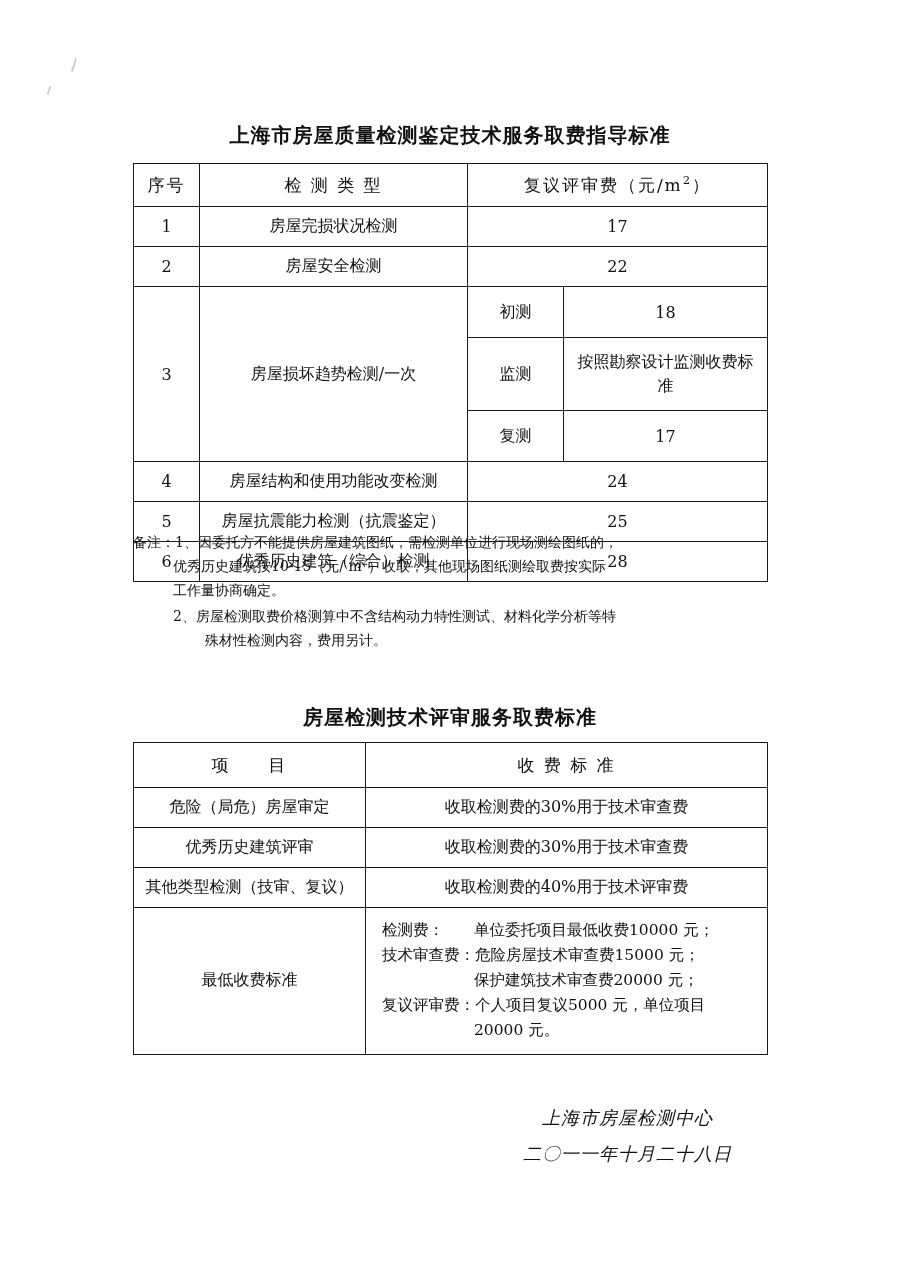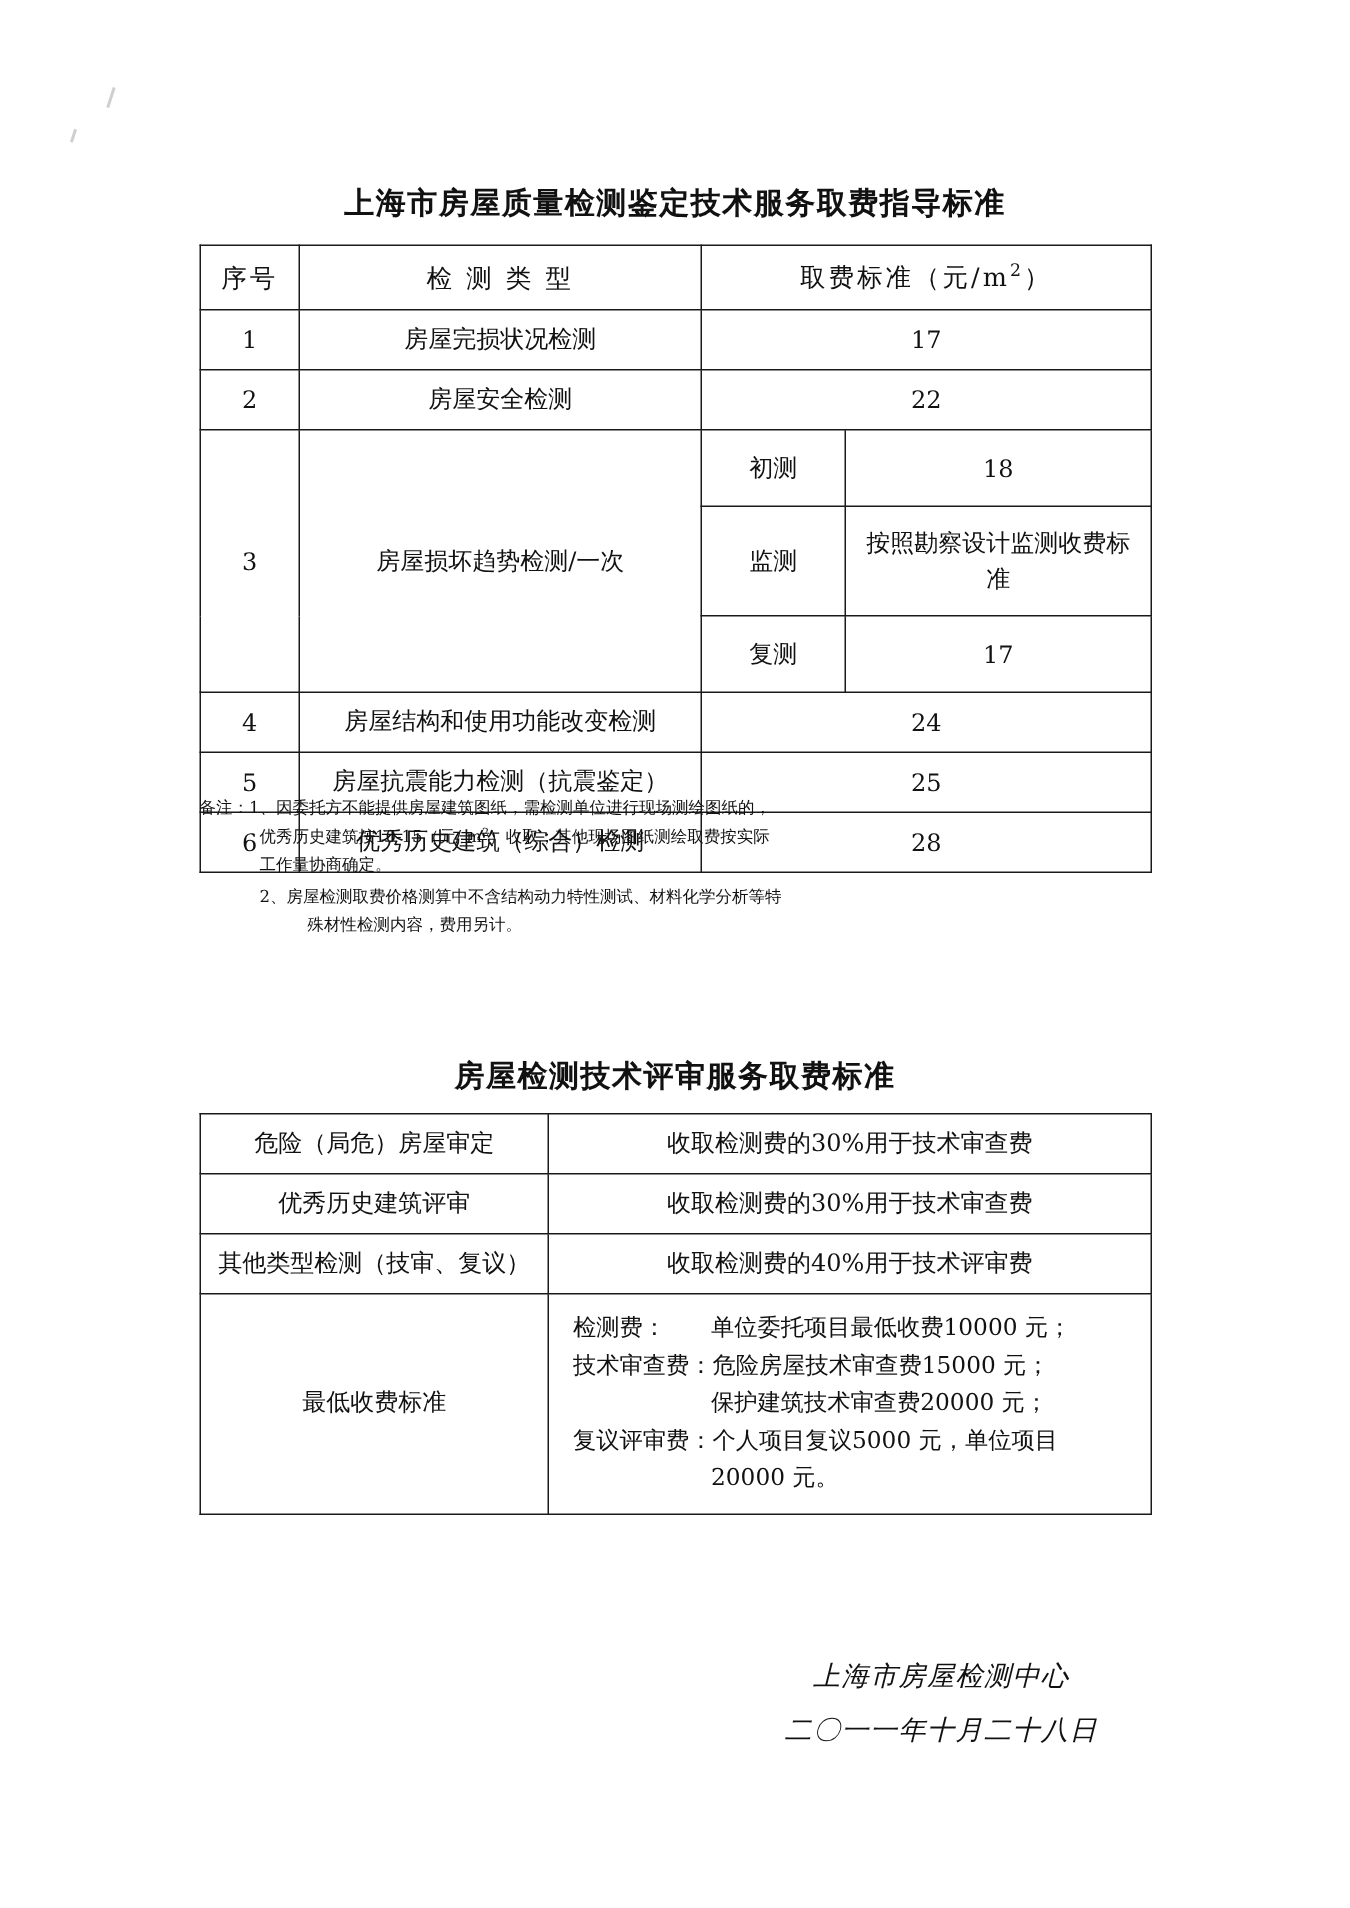--- a/index.html
+++ b/index.html
@@ -77,21 +77,21 @@
   .rowh { height: 40px; }
   .sub-label { width: 84px; }
   .wrap-cell { line-height: 1.5; padding: 6px 10px; }
 
   
   .notes {
     position: absolute;
     left: 133px;
     top: 530px;
     width: 660px;
-    font-size: 11px;
+    font-size: 14px;
     line-height: 1.72;
   }
   .note-row {
     display: flex;
     align-items: flex-start;
   }
   .note-label {
     flex: 0 0 auto;
     white-space: nowrap;
   }
@@ -171,21 +171,21 @@
       <col style="width:66px">
       <col style="width:268px">
       <col style="width:96px">
       <col style="width:204px">
     </colgroup>
     <tbody>
       <tr class="hdr">
         <td class="num sp3">序号</td>
         <td class="type">检 测 类 型</td>
         <td colspan="2">
-          <span>取费标准（元/m</span><sup>2</sup><span>）</span>
+          <span>复议评审费（元/m</span><sup>2</sup><span>）</span>
         </td>
       </tr>
 
       <tr class="rowh">
         <td class="num">1</td>
         <td class="type">房屋完损状况检测</td>
         <td colspan="2">17</td>
       </tr>
 
       <tr class="rowh">
@@ -248,20 +248,24 @@
   </div>
 
   <h1 class="title title-2">房屋检测技术评审服务取费标准</h1>
 
   <table class="doc" id="table2">
     <colgroup>
       <col style="width:232px">
       <col style="width:402px">
     </colgroup>
     <tbody>
+      <tr class="hdr">
+        <td class="item">项　　目</td>
+        <td>收 费 标 准</td>
+      </tr>
       <tr class="rowh">
         <td class="item">危险（局危）房屋审定</td>
         <td>收取检测费的30%用于技术审查费</td>
       </tr>
       <tr class="rowh">
         <td class="item">优秀历史建筑评审</td>
         <td>收取检测费的30%用于技术审查费</td>
       </tr>
       <tr class="rowh">
         <td class="item">其他类型检测（技审、复议）</td>

